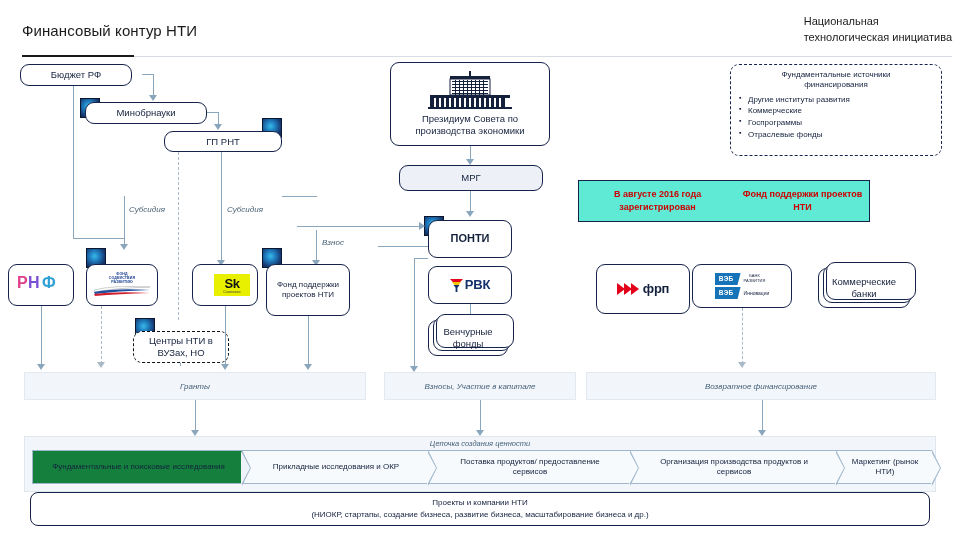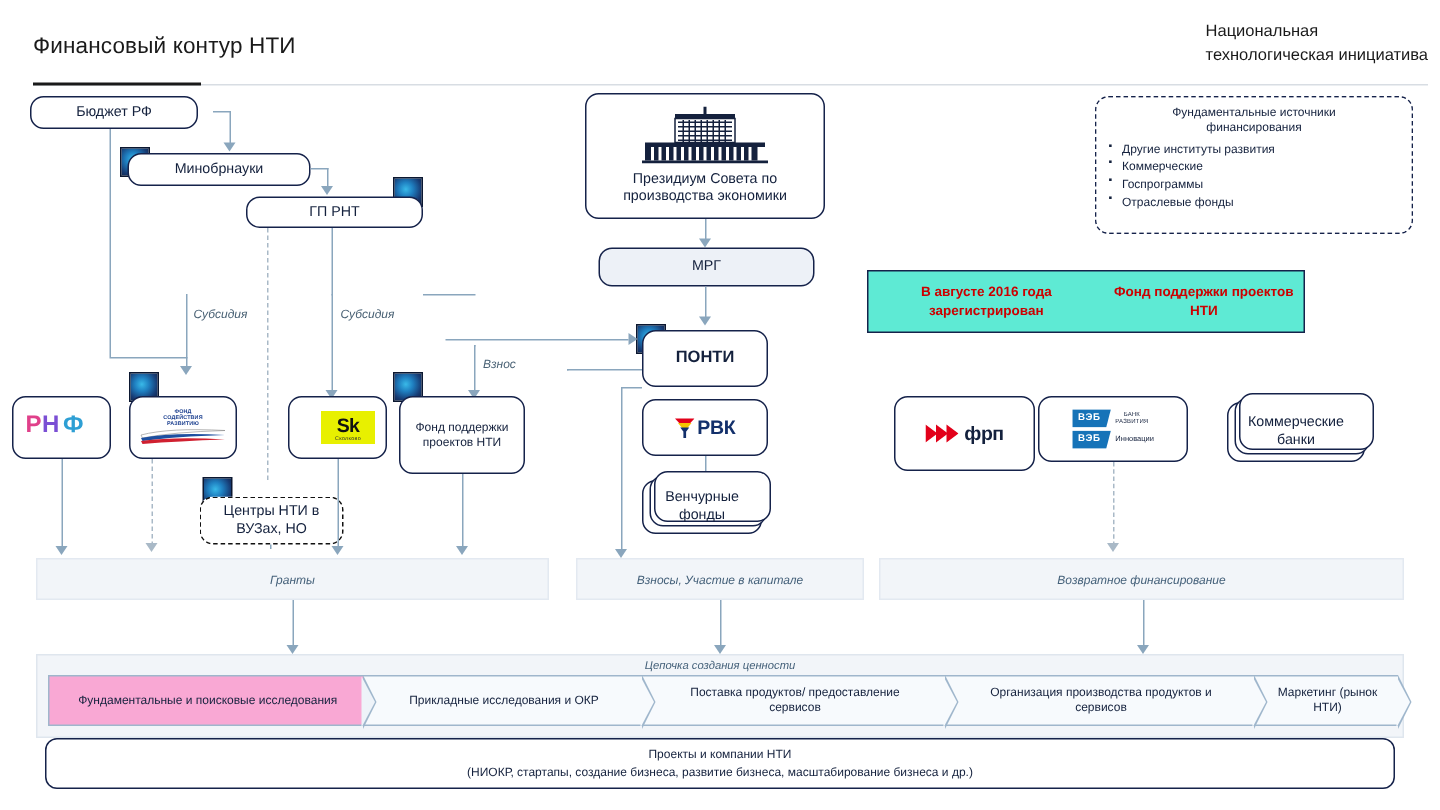--- a/index.html
+++ b/index.html
@@ -122,21 +122,21 @@
     font-size: 7.5px; font-style: italic; color: #45617a;
     text-align: center; padding-top: 2px;
   }
 
   
   .chev-row { position: absolute; display: flex; align-items: stretch; }
   .chev {
     position: relative; height: 34px;
     display: flex; align-items: center; justify-content: center;
     text-align: center; font-size: 8px; color: #14213d; line-height: 1.3;
-    background: #f9a8d4; border-top: 1px solid #9fb6cc; border-bottom: 1px solid #9fb6cc;
+    background: #15803d; border-top: 1px solid #9fb6cc; border-bottom: 1px solid #9fb6cc;
     padding: 0 12px 0 14px;
   }
   .chev.pale { background: #f7fafd; }
   .chev::after {
     content: ""; position: absolute; right: -9px; top: -1px;
     width: 0; height: 0;
     border-top: 18px solid transparent;
     border-bottom: 18px solid transparent;
     border-left: 9px solid #9fb6cc;
     z-index: 2;

